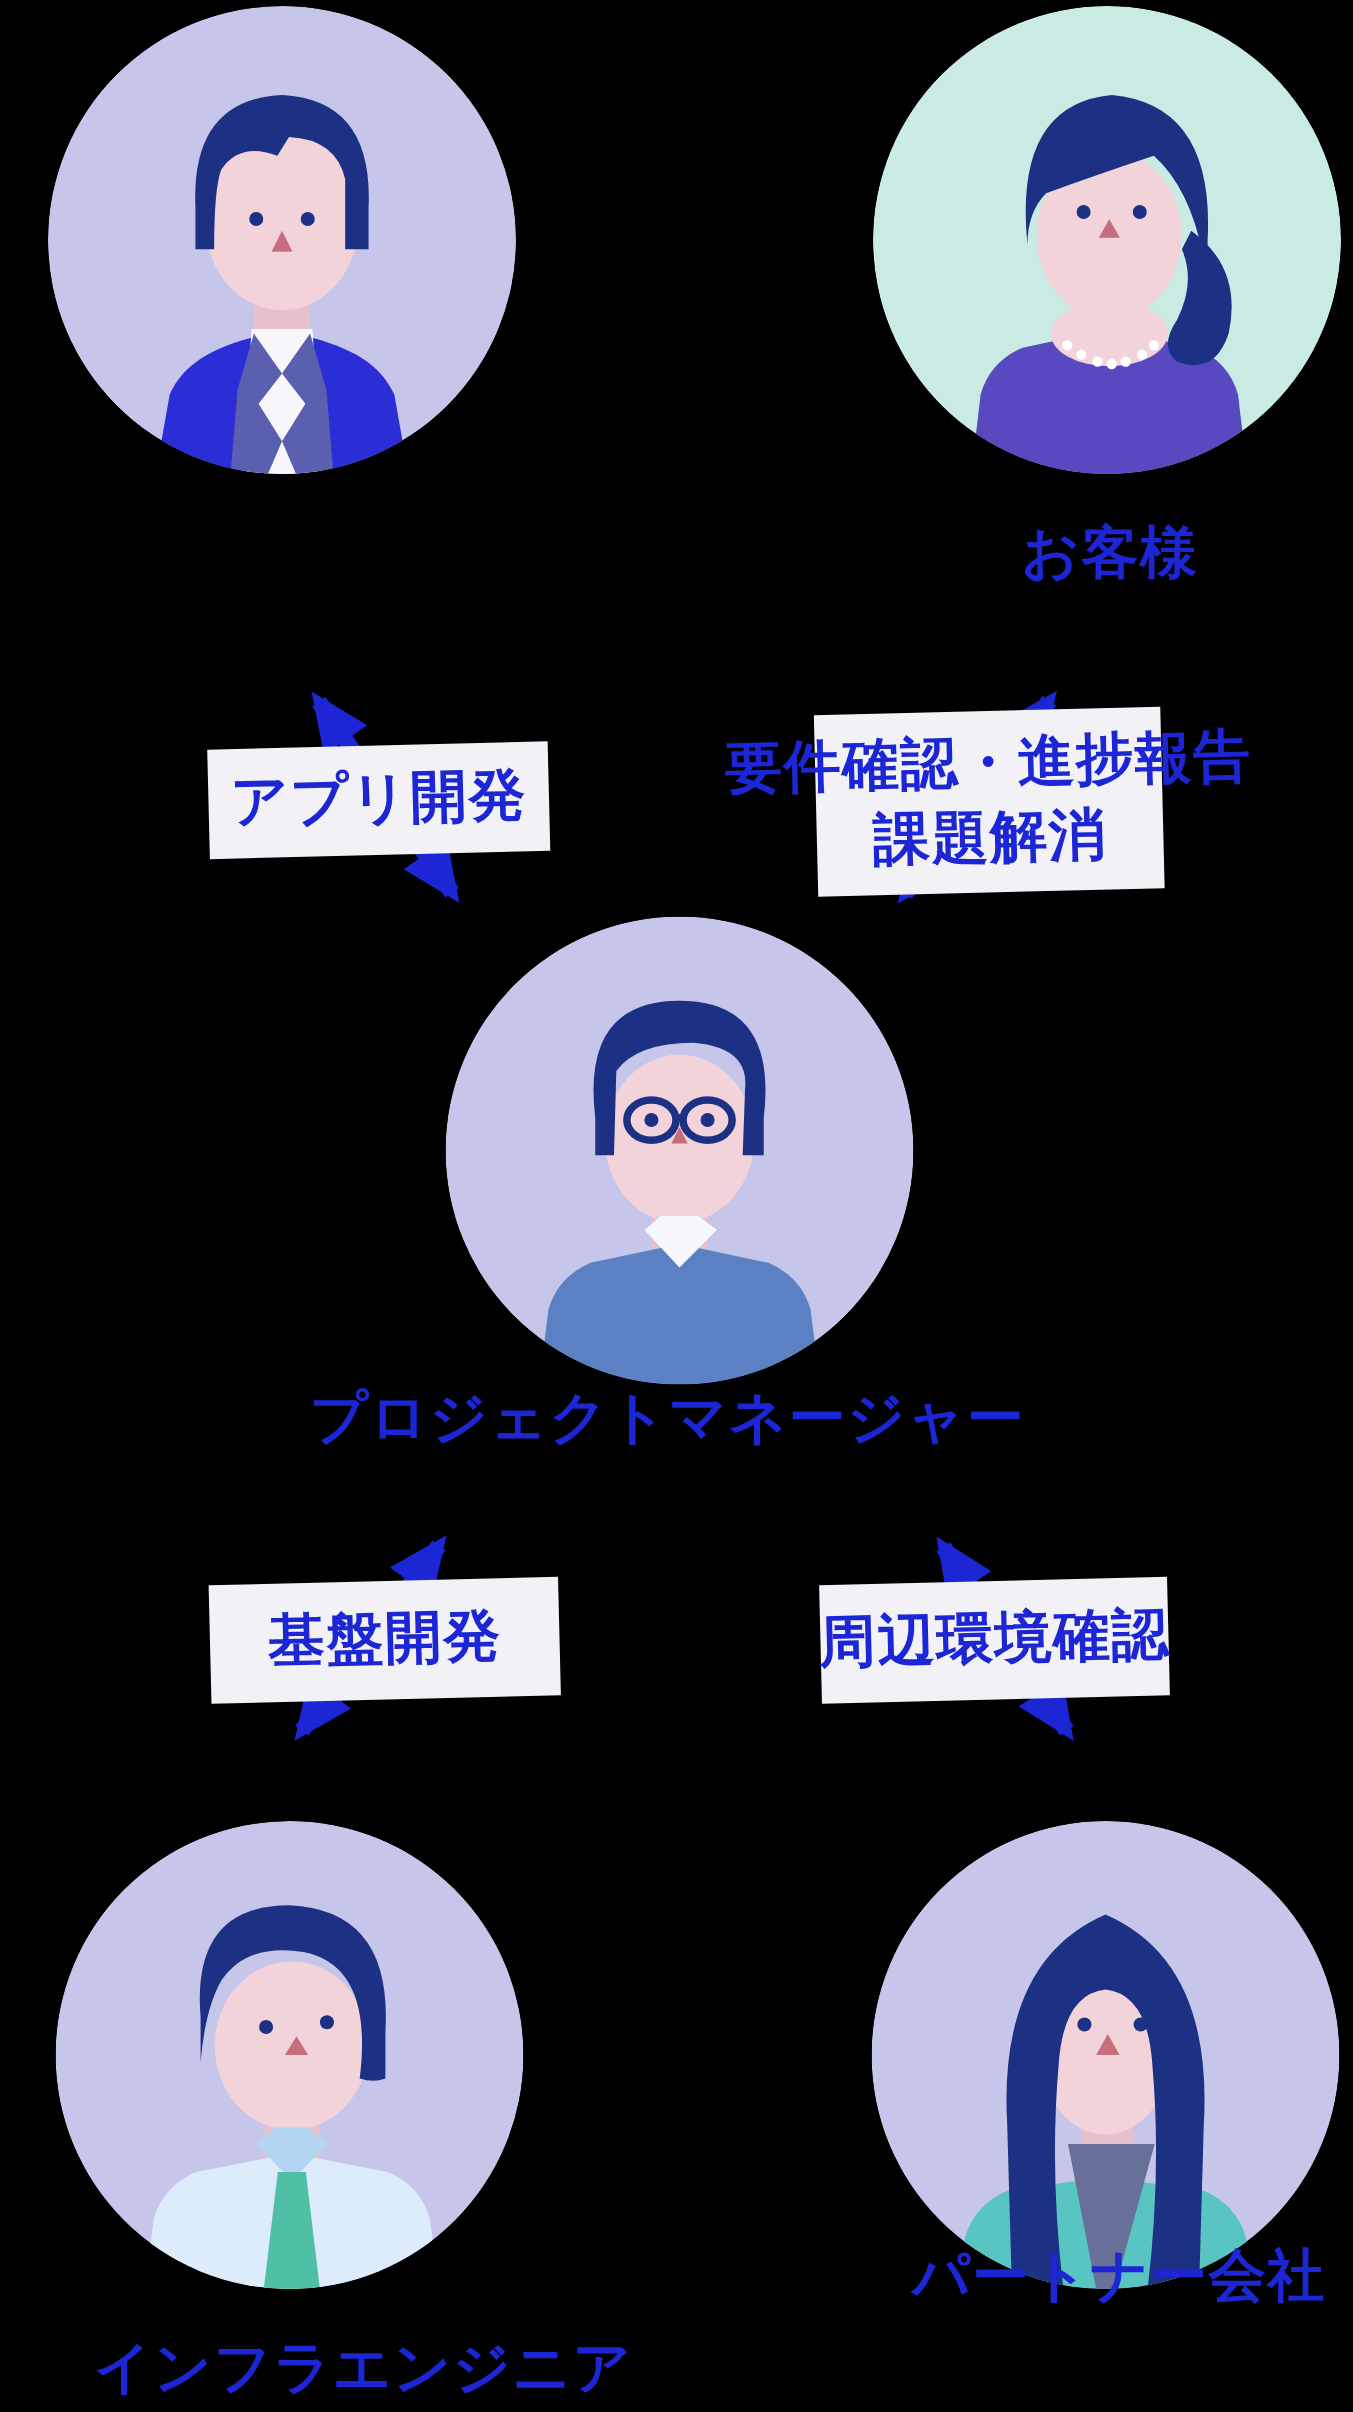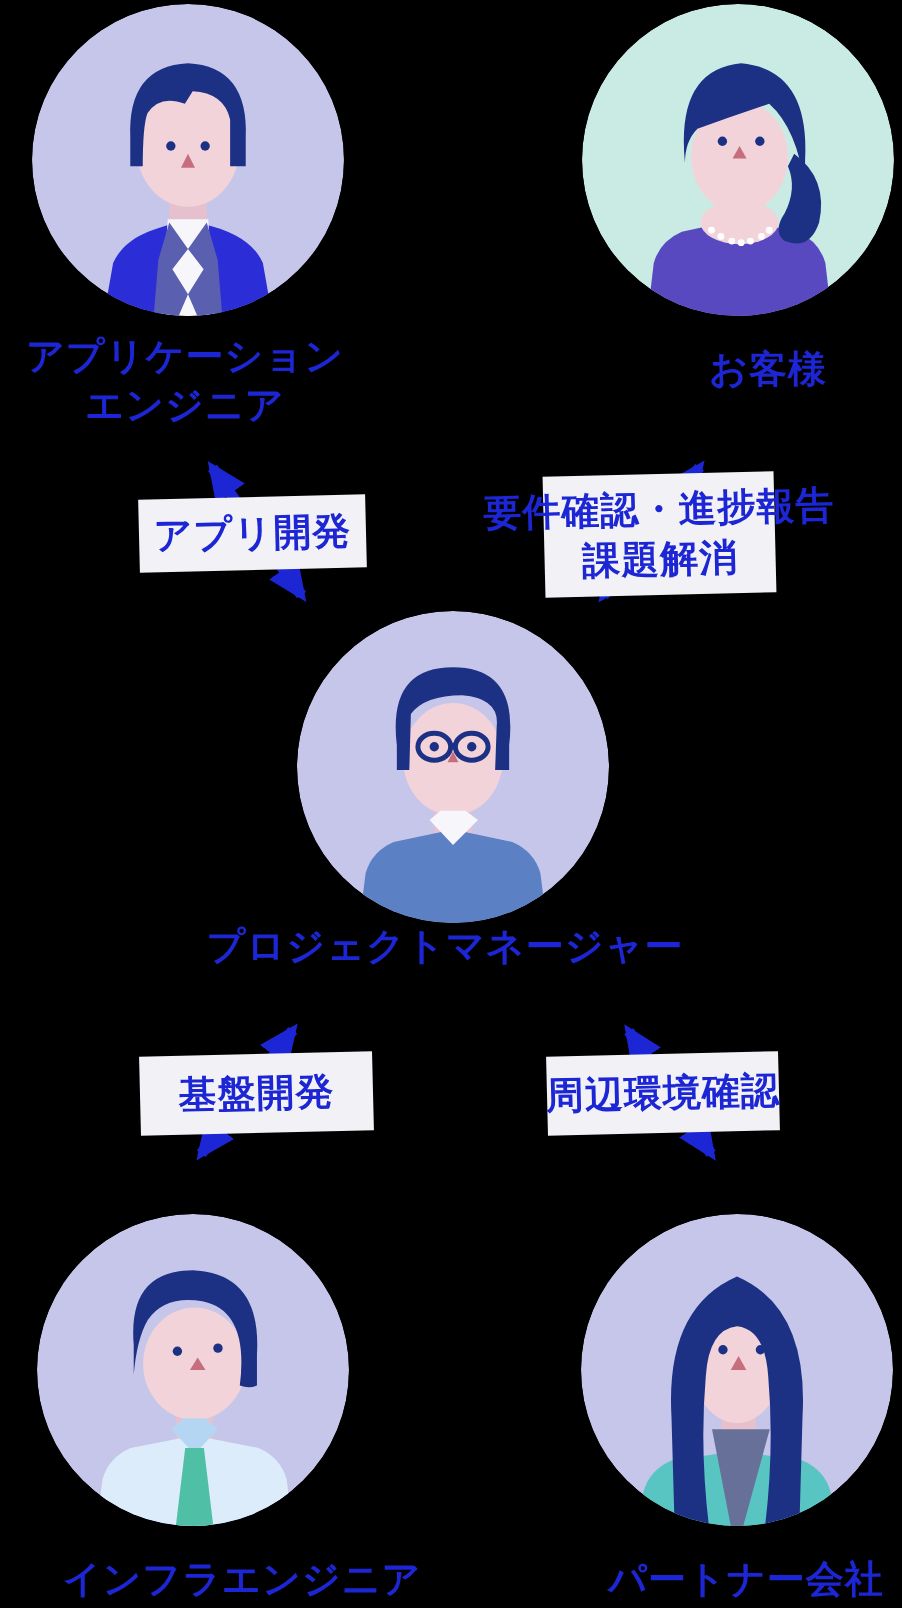--- a/index.html
+++ b/index.html
@@ -169,34 +169,30 @@
   </div>
 
   <div class="edge-box" style="left:140px;top:1054px;width:233px;height:79px;">
     <span>基盤開発</span>
   </div>
 
   <div class="edge-box" style="left:547px;top:1054px;width:232px;height:79px;">
     <span>周辺環境確認</span>
   </div>
 
-  <div class="name-label" style="left:185px;top:332px;">
-    <span>アプリケーション</span>
-    <span>エンジニア</span>
-  </div>
 
-  <div class="name-label" style="left:768px;top:345px;font-family:Liberation Serif, serif;">
+  <div class="name-label" style="left:740px;top:345px;font-family:Liberation Serif, serif;">
     <span>お客様</span>
   </div>
 
   <div class="name-label" style="left:445px;top:922px;">
     <span>プロジェクトマネージャー</span>
   </div>
 
   <div class="name-label" style="left:194px;top:1555px;margin-left:48px;">
     <span>インフラエンジニア</span>
   </div>
 
-  <div class="name-label" style="left:746px;top:1555px;text-align:center;">
+  <div class="name-label" style="left:746px;top:1494px;text-align:center;">
     <span>パートナー会社</span>
   </div>
 
 </div>
 
 </body></html>

